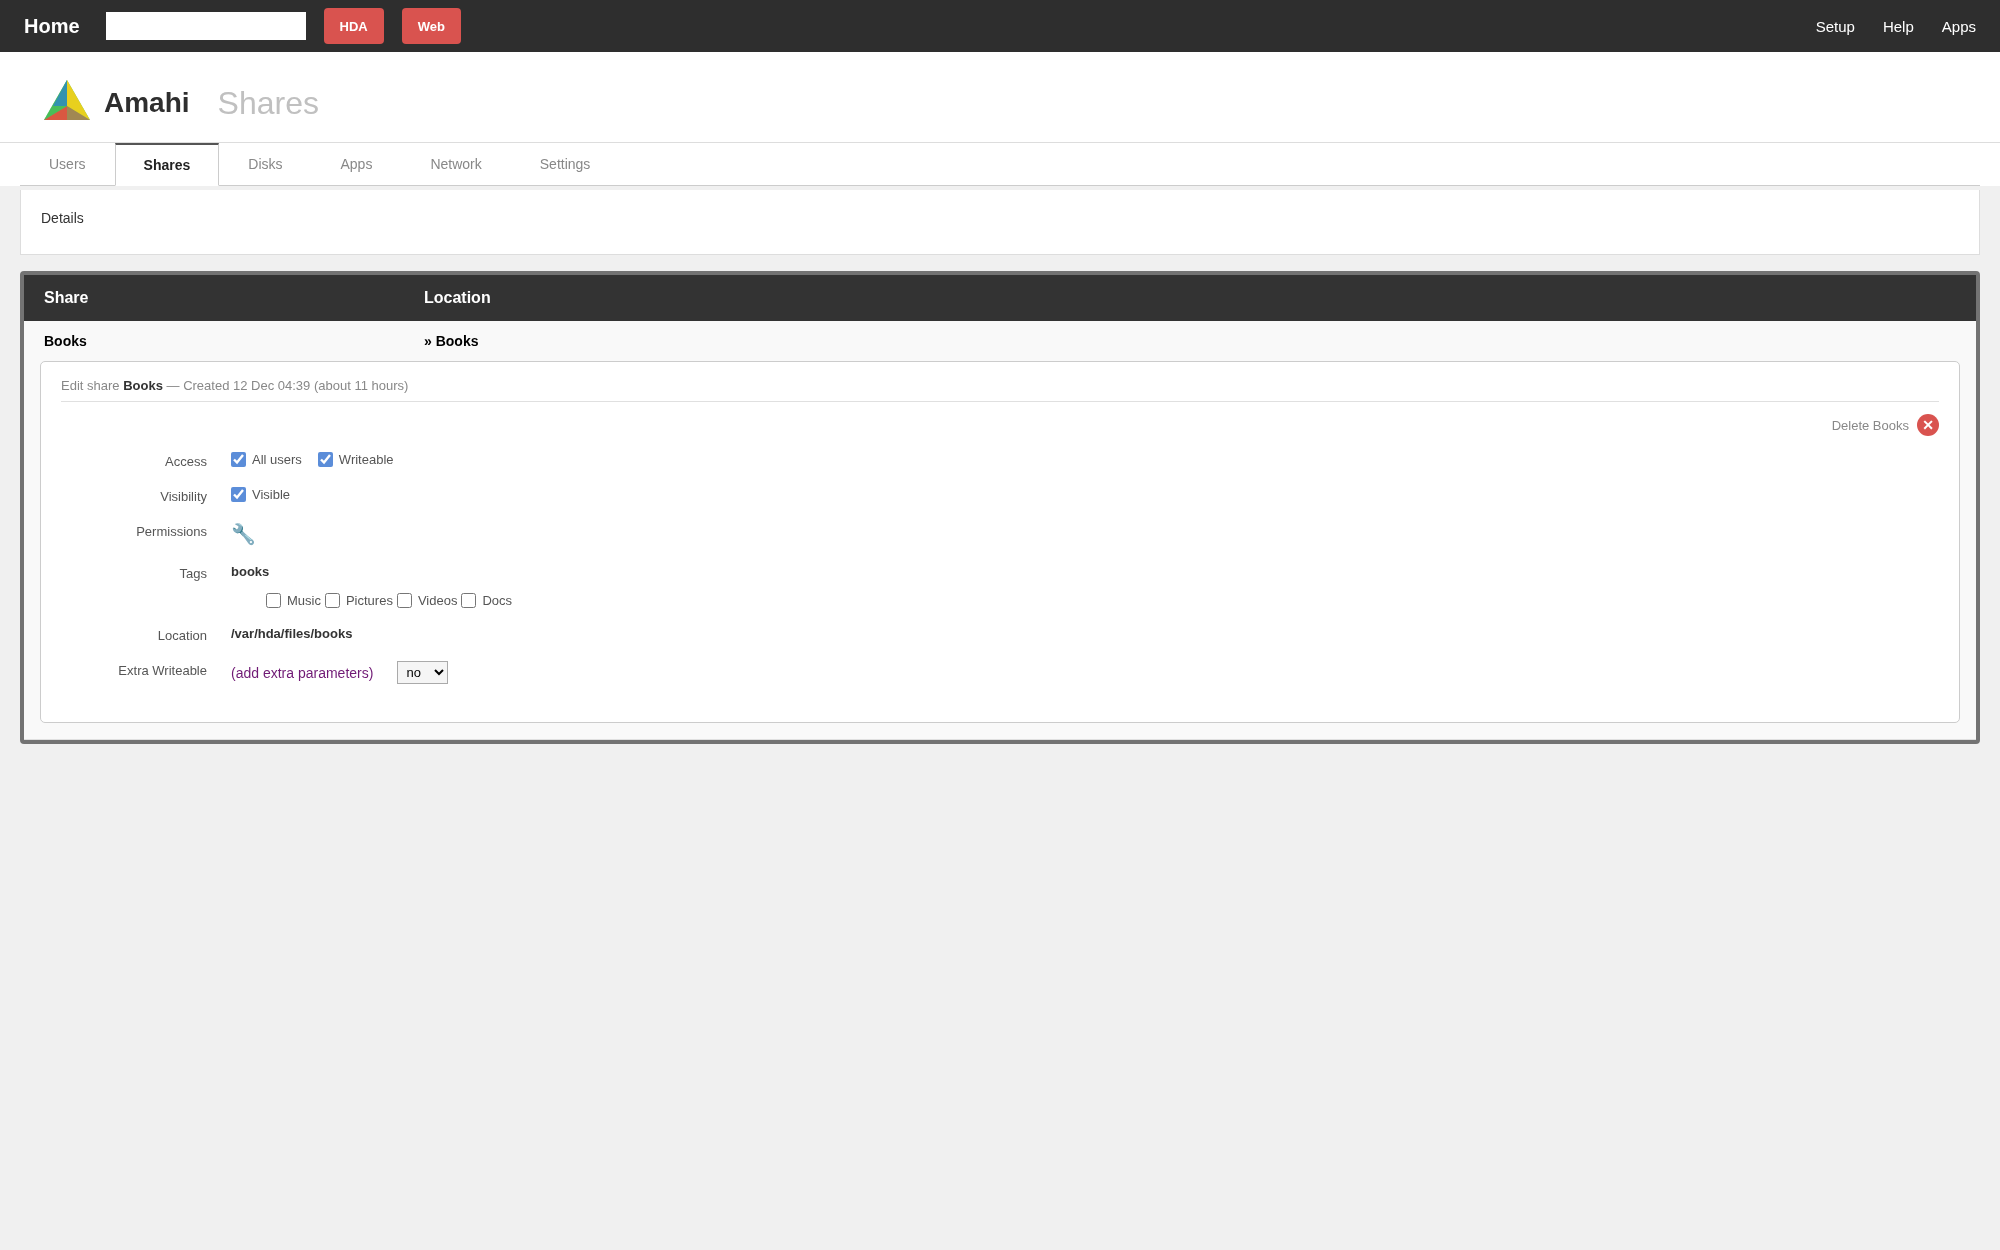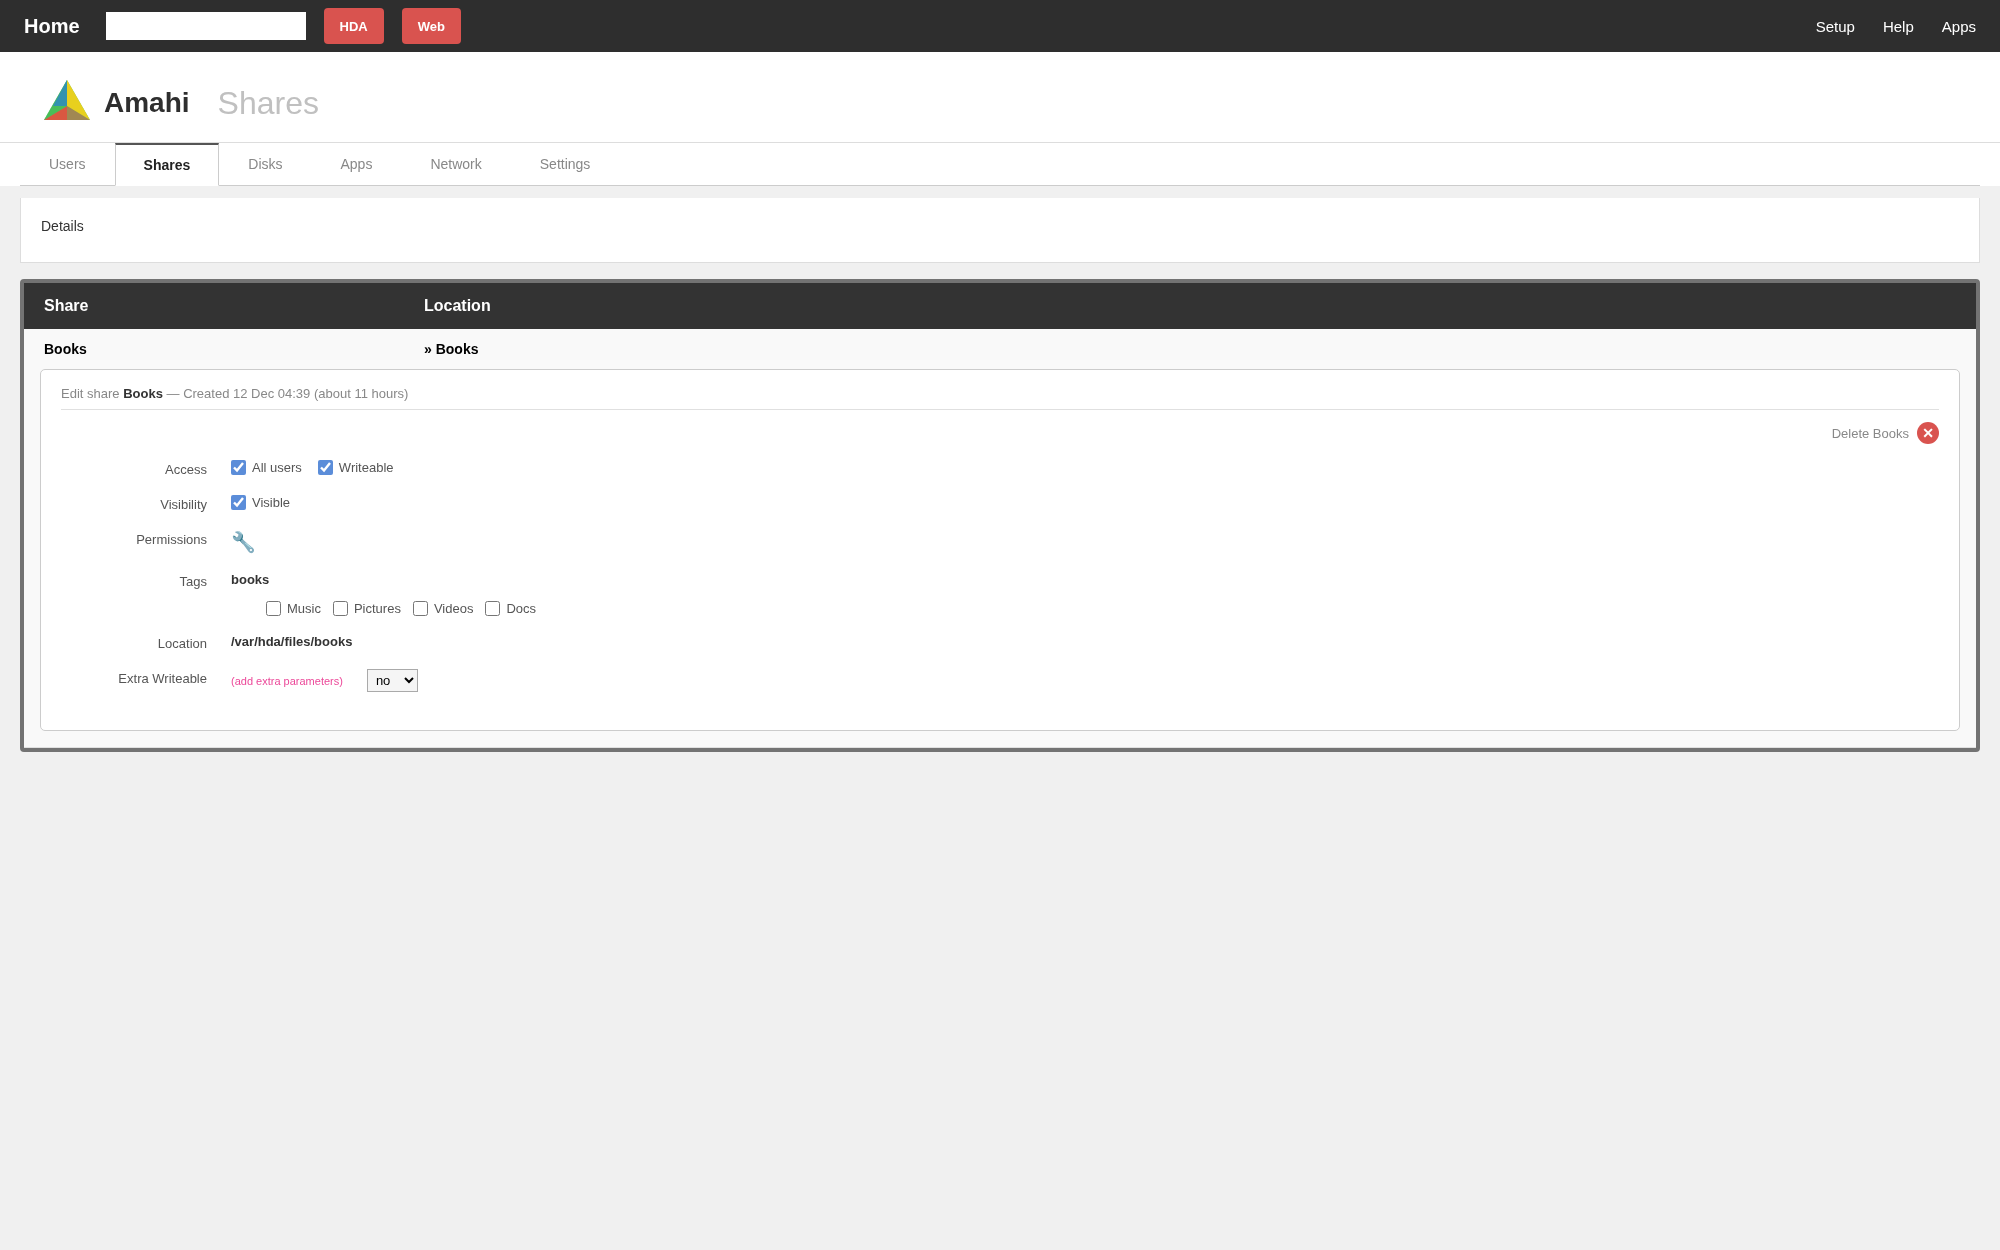--- a/index.html
+++ b/index.html
@@ -103,21 +103,21 @@
       font-weight: bold;
       background: #ffffff;
       border: 1px solid #ccc;
       border-bottom: 1px solid #fff;
       border-top: 2px solid #555;
     }
 
     
     .content-area {
       background: #ffffff;
-      margin: 12px 20px;
+      margin: 4px 20px;
       padding: 16px 20px;
       border: 1px solid #ddd;
       border-top: none;
     }
     .details-label {
       font-size: 14px;
       color: #333;
       padding: 4px 0 12px 0;
     }
 
@@ -248,32 +248,32 @@
     }
     .tags-current {
       font-weight: bold;
       font-size: 13px;
       color: #333;
       width: 100%;
       margin-bottom: 6px;
     }
     .tags-options {
       display: flex;
-      gap: 12px;
+      gap: 4px;
       flex-wrap: wrap;
       padding-left: 35px;
     }
     .location-value {
       font-weight: bold;
       font-size: 13px;
       color: #333;
     }
     .extra-params-label {
-      font-size: 11px;
-      color: #ec4899;
+      font-size: 14px;
+      color: #701a75;
     }
     .extra-params-select {
       margin-left: 8px;
       font-size: 13px;
       padding: 2px 4px;
       border: 1px solid #aaa;
       background: #f5f5f5;
     }
 
     

